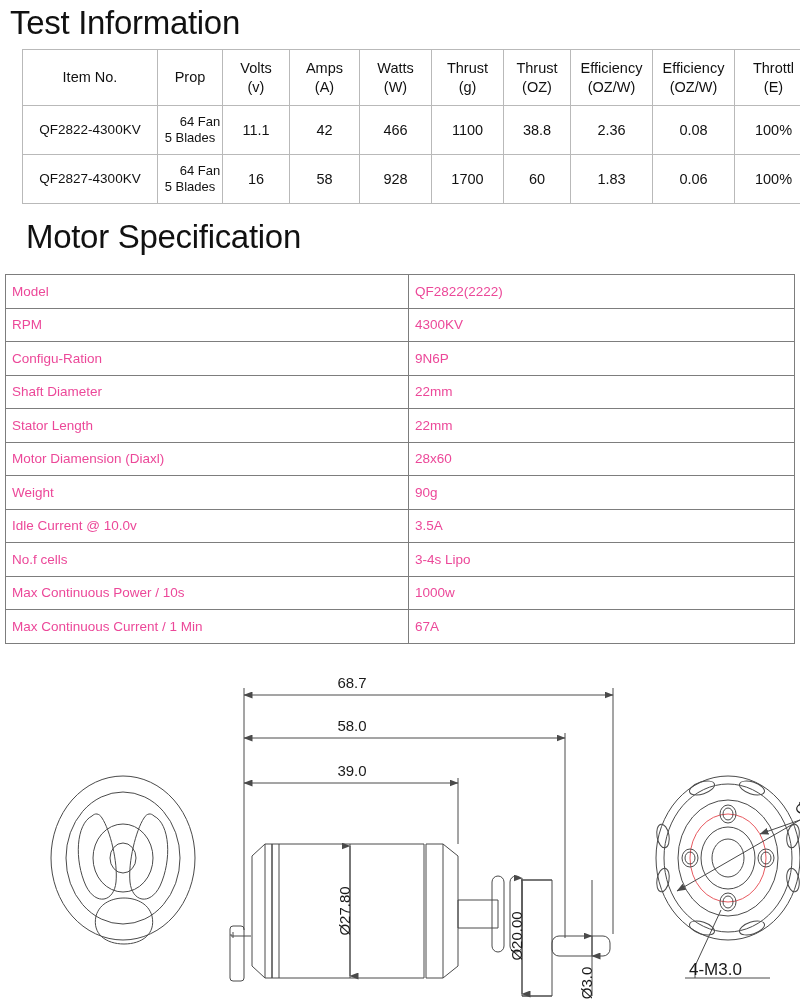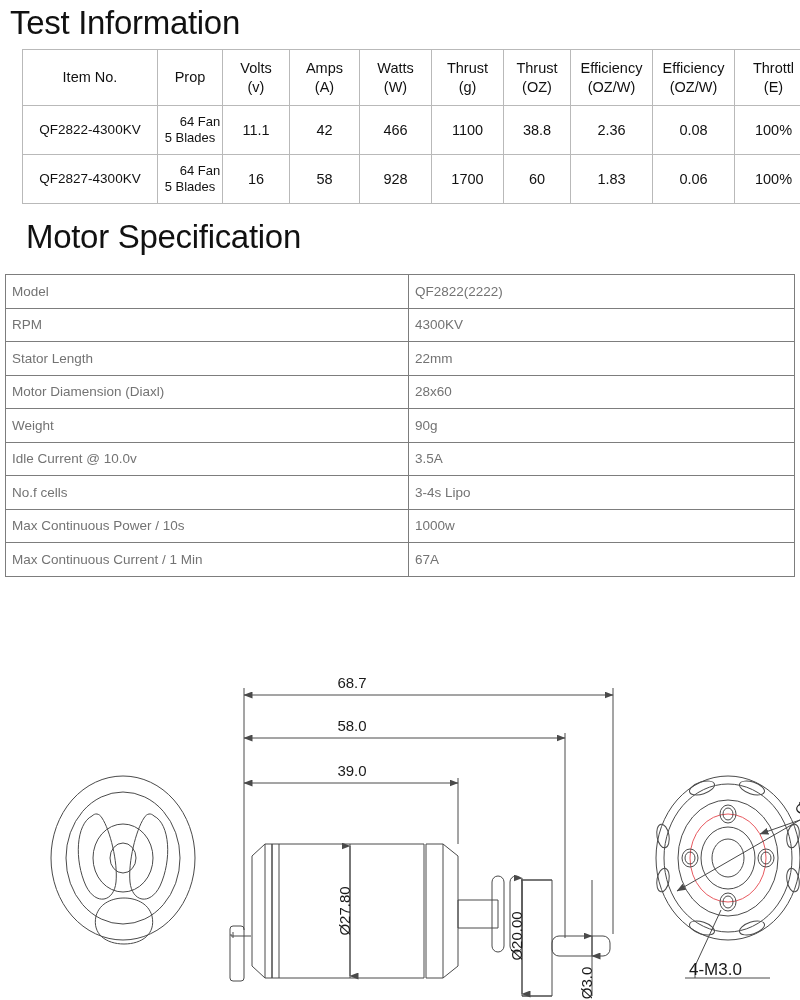--- a/index.html
+++ b/index.html
@@ -46,21 +46,21 @@
   #test-info-table .item-no { font-size: 13.5px; }
 
   
   #motor-spec-table { width: 790px; margin-left: 5px; table-layout: fixed; }
   #motor-spec-table td {
     font-size: 13.5px;
     line-height: 1;
     padding: 0 0 0 6px;
     height: 33.5px;
     vertical-align: middle;
-    color: #737373;
+    color: #ec4899;
     border-color: #7d7d7d;
   }
   #motor-spec-table td.spec-label { width: 403px; }
 
   
   #drawing-area { position: absolute; left: 0; top: 648px; width: 800px; height: 352px; padding-left: 30px; }
   #drawing-svg { display:block; }
 </style>
 </head>
 <body>
@@ -169,20 +169,28 @@
   <div style="position:absolute;left:0;top:274px;width:800px;">
     <table id="motor-spec-table">
       <tbody>
         <tr>
           <td class="spec-label">Model</td>
           <td>QF2822(2222)</td>
         </tr>
         <tr>
           <td class="spec-label">RPM</td>
           <td>4300KV</td>
+        </tr>
+        <tr>
+          <td class="spec-label">Configu-Ration</td>
+          <td>9N6P</td>
+        </tr>
+        <tr>
+          <td class="spec-label">Shaft Diameter</td>
+          <td>22mm</td>
         </tr>
         <tr>
           <td class="spec-label">Stator Length</td>
           <td>22mm</td>
         </tr>
         <tr>
           <td class="spec-label">Motor Diamension (Diaxl)</td>
           <td>28x60</td>
         </tr>
         <tr>

